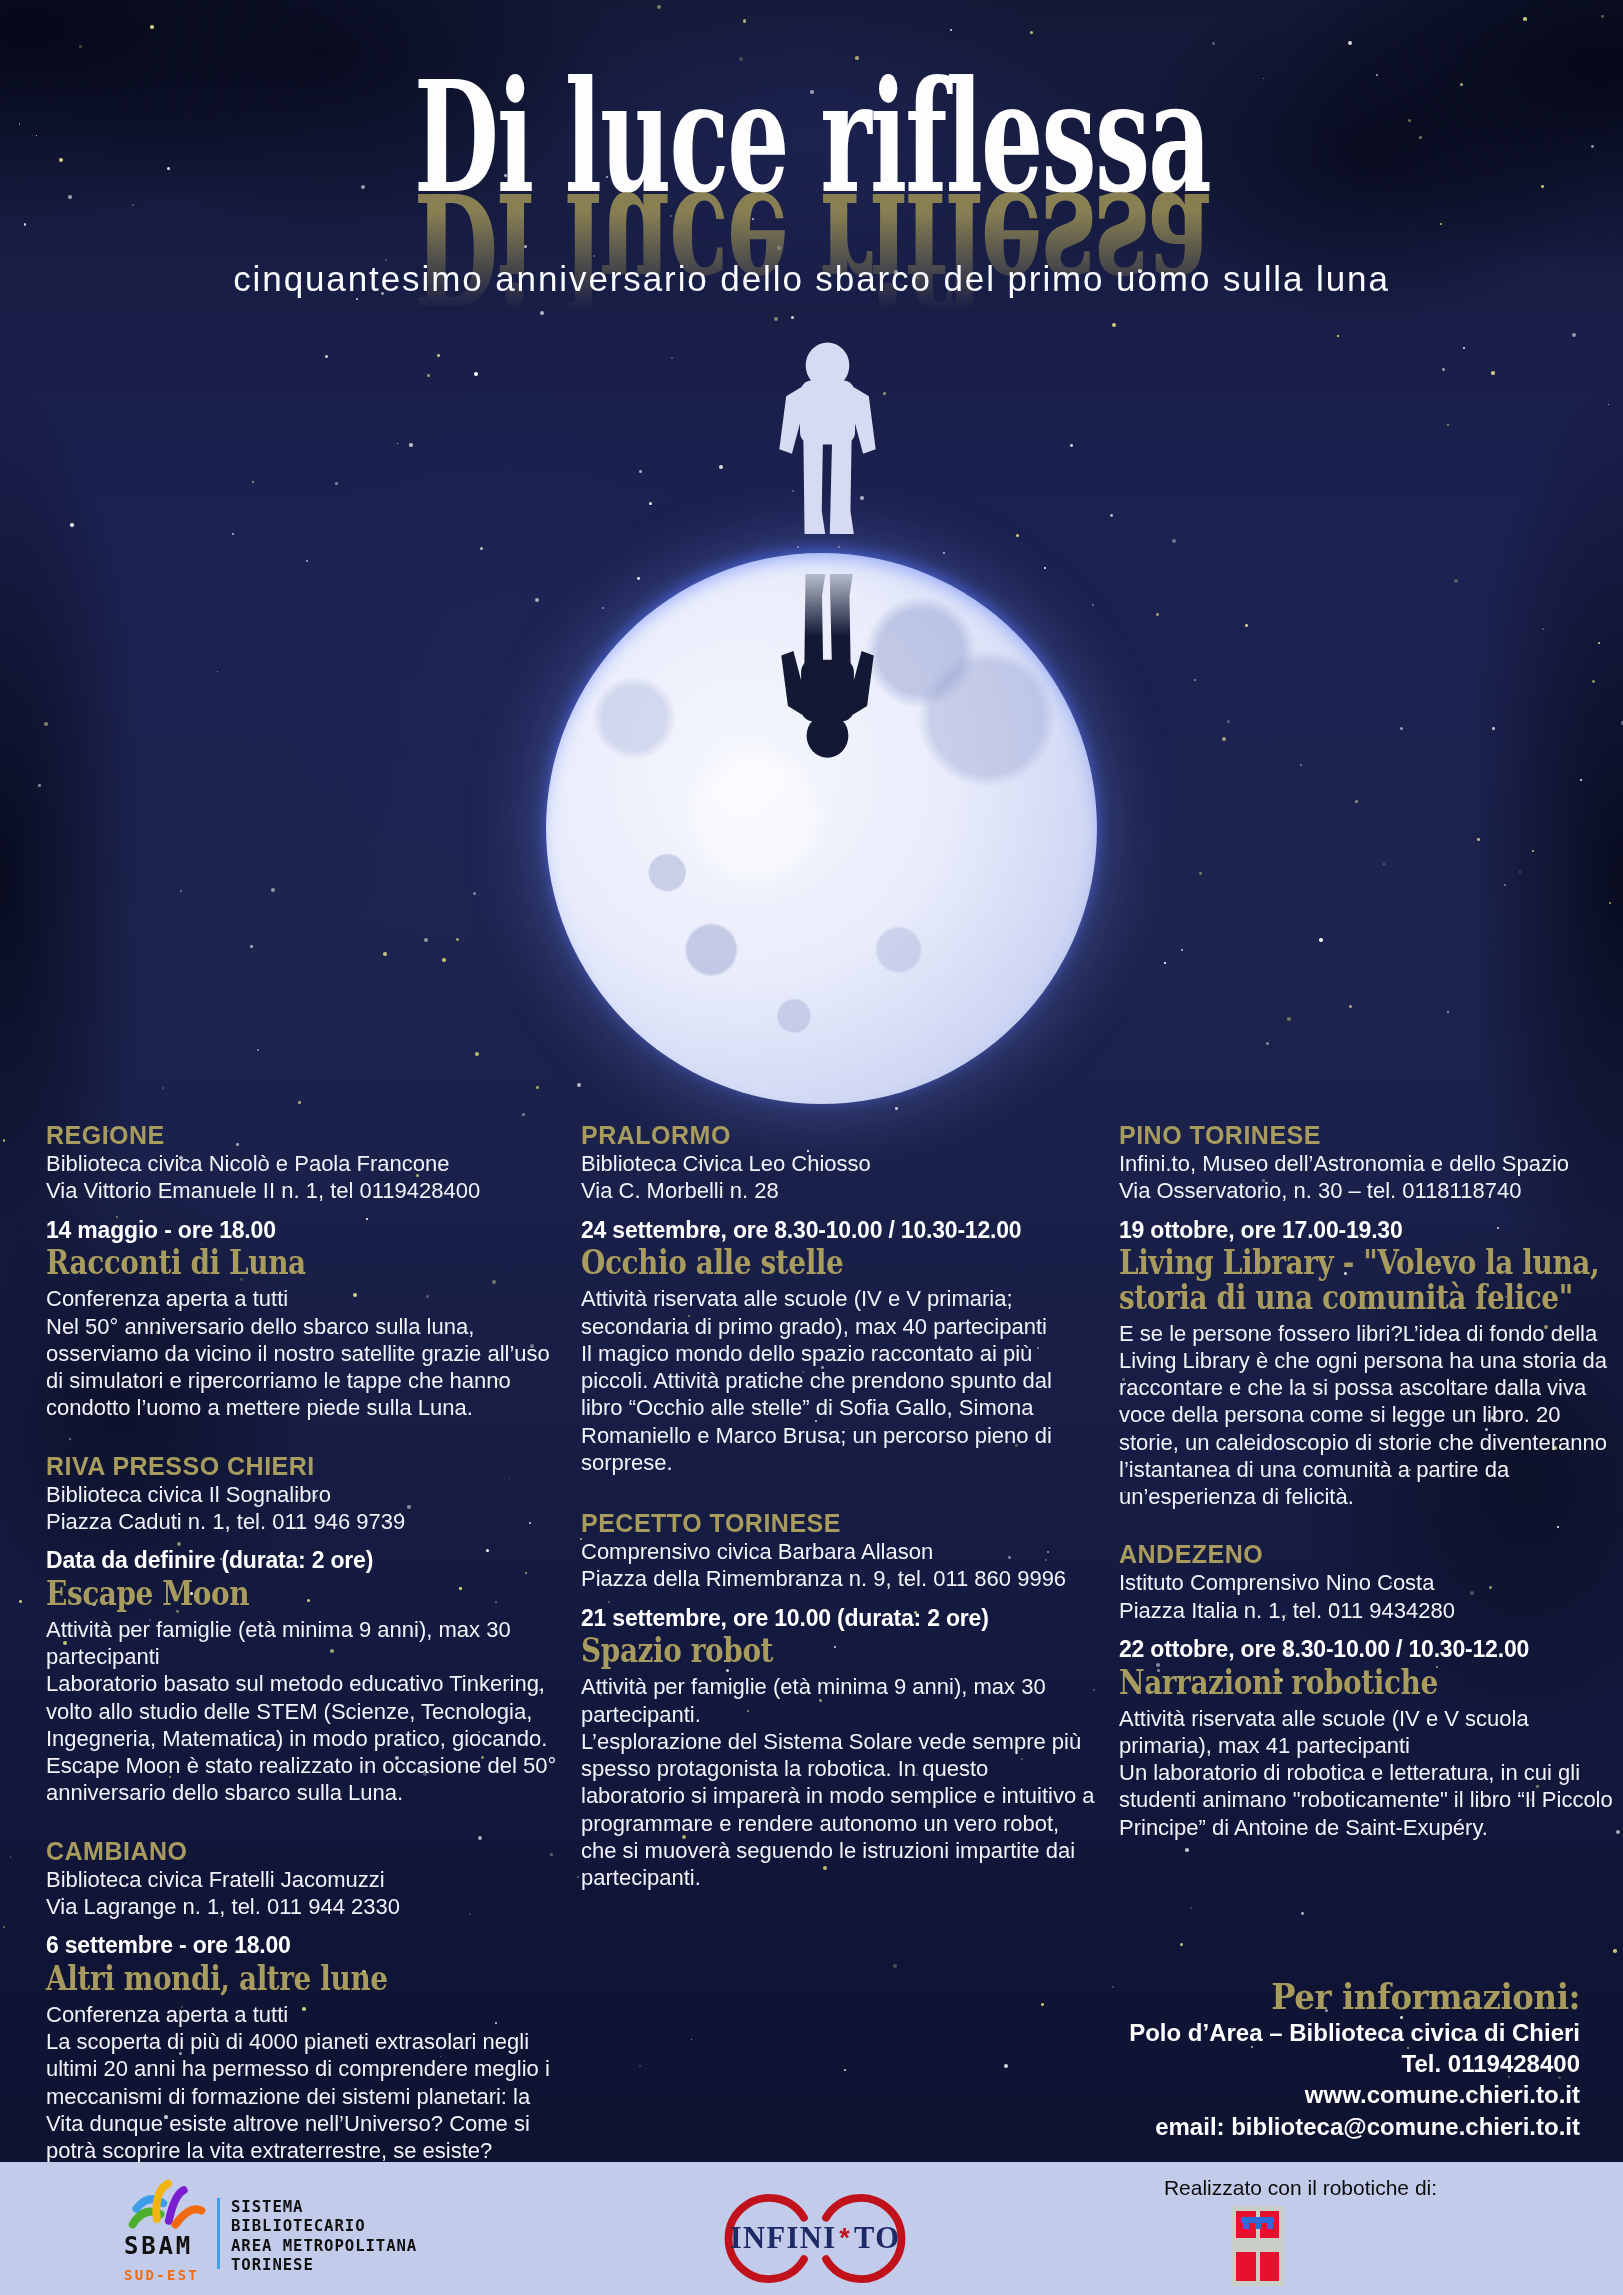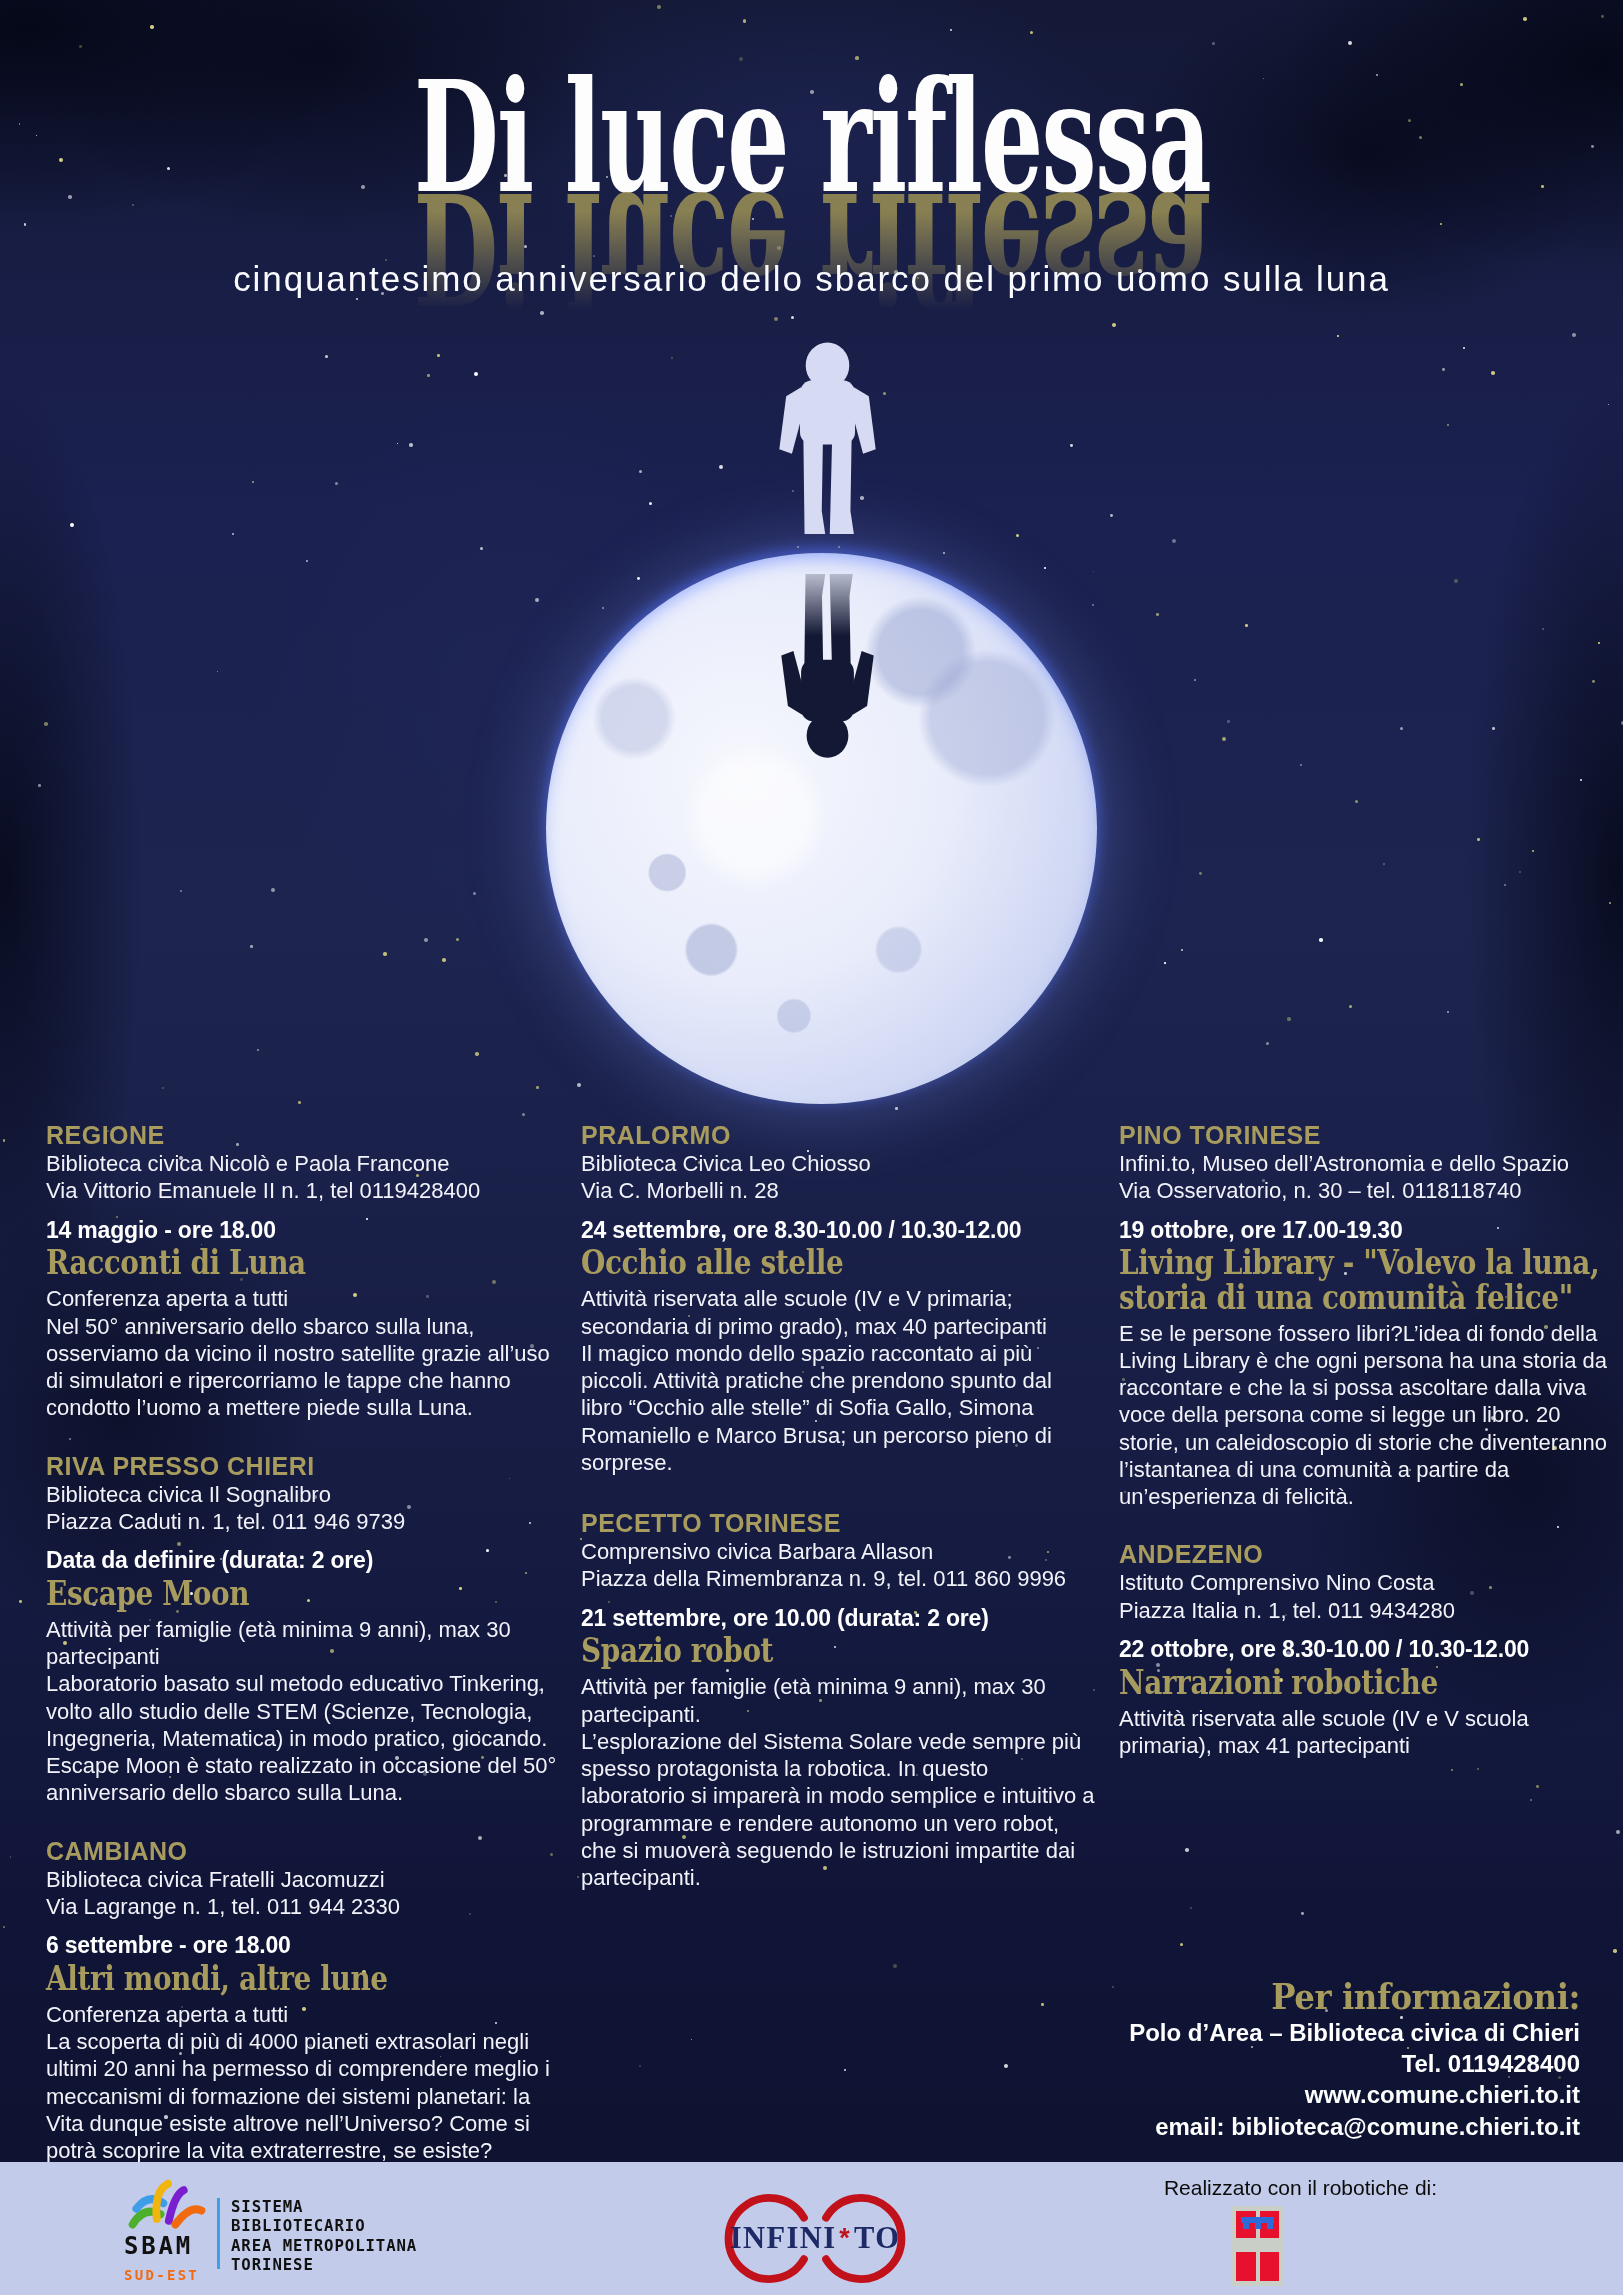--- a/index.html
+++ b/index.html
@@ -499,20 +499,21 @@
       <div class="etitle">Living Library - "Volevo la luna, storia di una comunità felice"</div>
       <div class="body-line">E se le persone fossero libri?L’idea di fondo della Living Library è che ogni persona ha una storia da raccontare e che la si possa ascoltare dalla viva voce della persona come si legge un libro. 20 storie, un caleidoscopio di storie che diventeranno l’istantanea di una comunità a partire da un’esperienza di felicità.</div>
     </div>
     <div class="ev">
       <div class="city">ANDEZENO</div>
       <div class="venue">Istituto Comprensivo Nino Costa</div>
       <div class="venue">Piazza Italia n. 1, tel. 011 9434280</div>
       <div class="date">22 ottobre, ore 8.30-10.00 / 10.30-12.00</div>
       <div class="etitle">Narrazioni robotiche</div>
       <div class="body-line">Attività riservata alle scuole (IV e V scuola primaria), max 41 partecipanti</div>
+      <div class="body-line">Un laboratorio di robotica e letteratura, in cui gli studenti animano "roboticamente" il libro “Il Piccolo Principe” di Antoine de Saint-Exupéry.</div>
     </div>
   </div>
 
   <div class="info">
     <div><span class="info-heading">Per informazioni:</span></div>
     <div class="info-line">Polo d’Area – Biblioteca civica di Chieri</div>
     <div class="info-line">Tel. 0119428400</div>
     <div class="info-line">www.comune.chieri.to.it</div>
     <div class="info-line">email: biblioteca@comune.chieri.to.it</div>
   </div>

